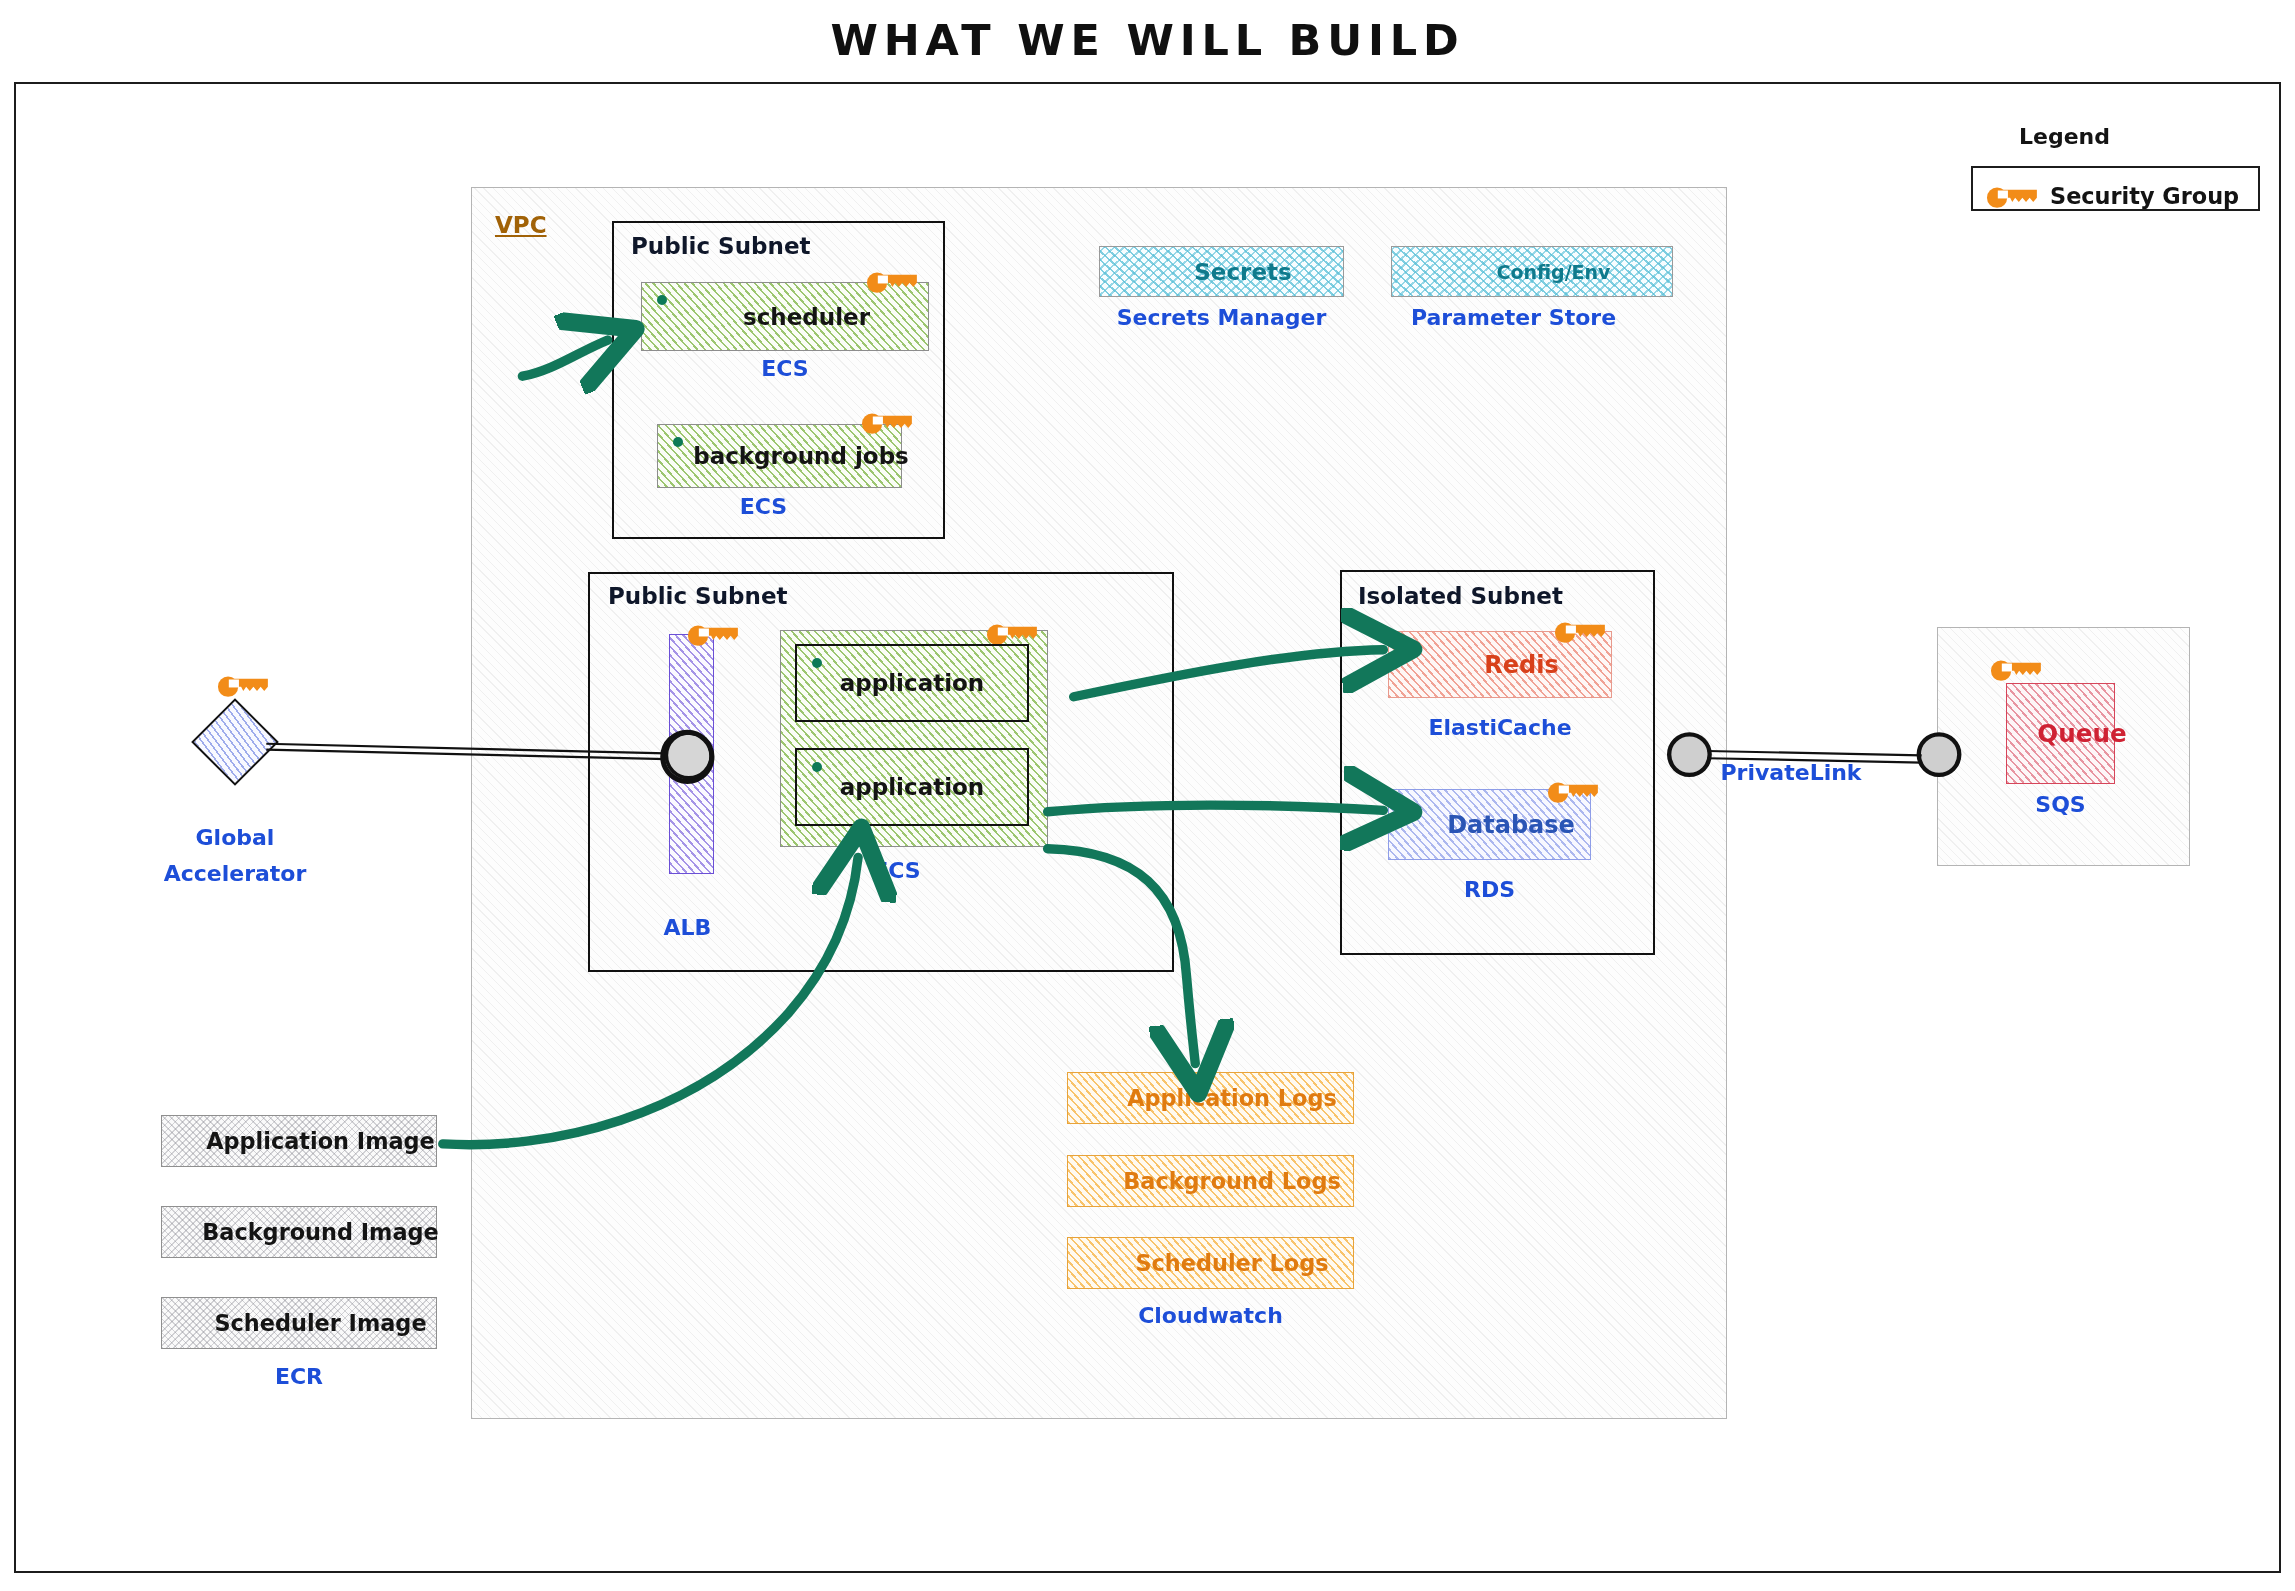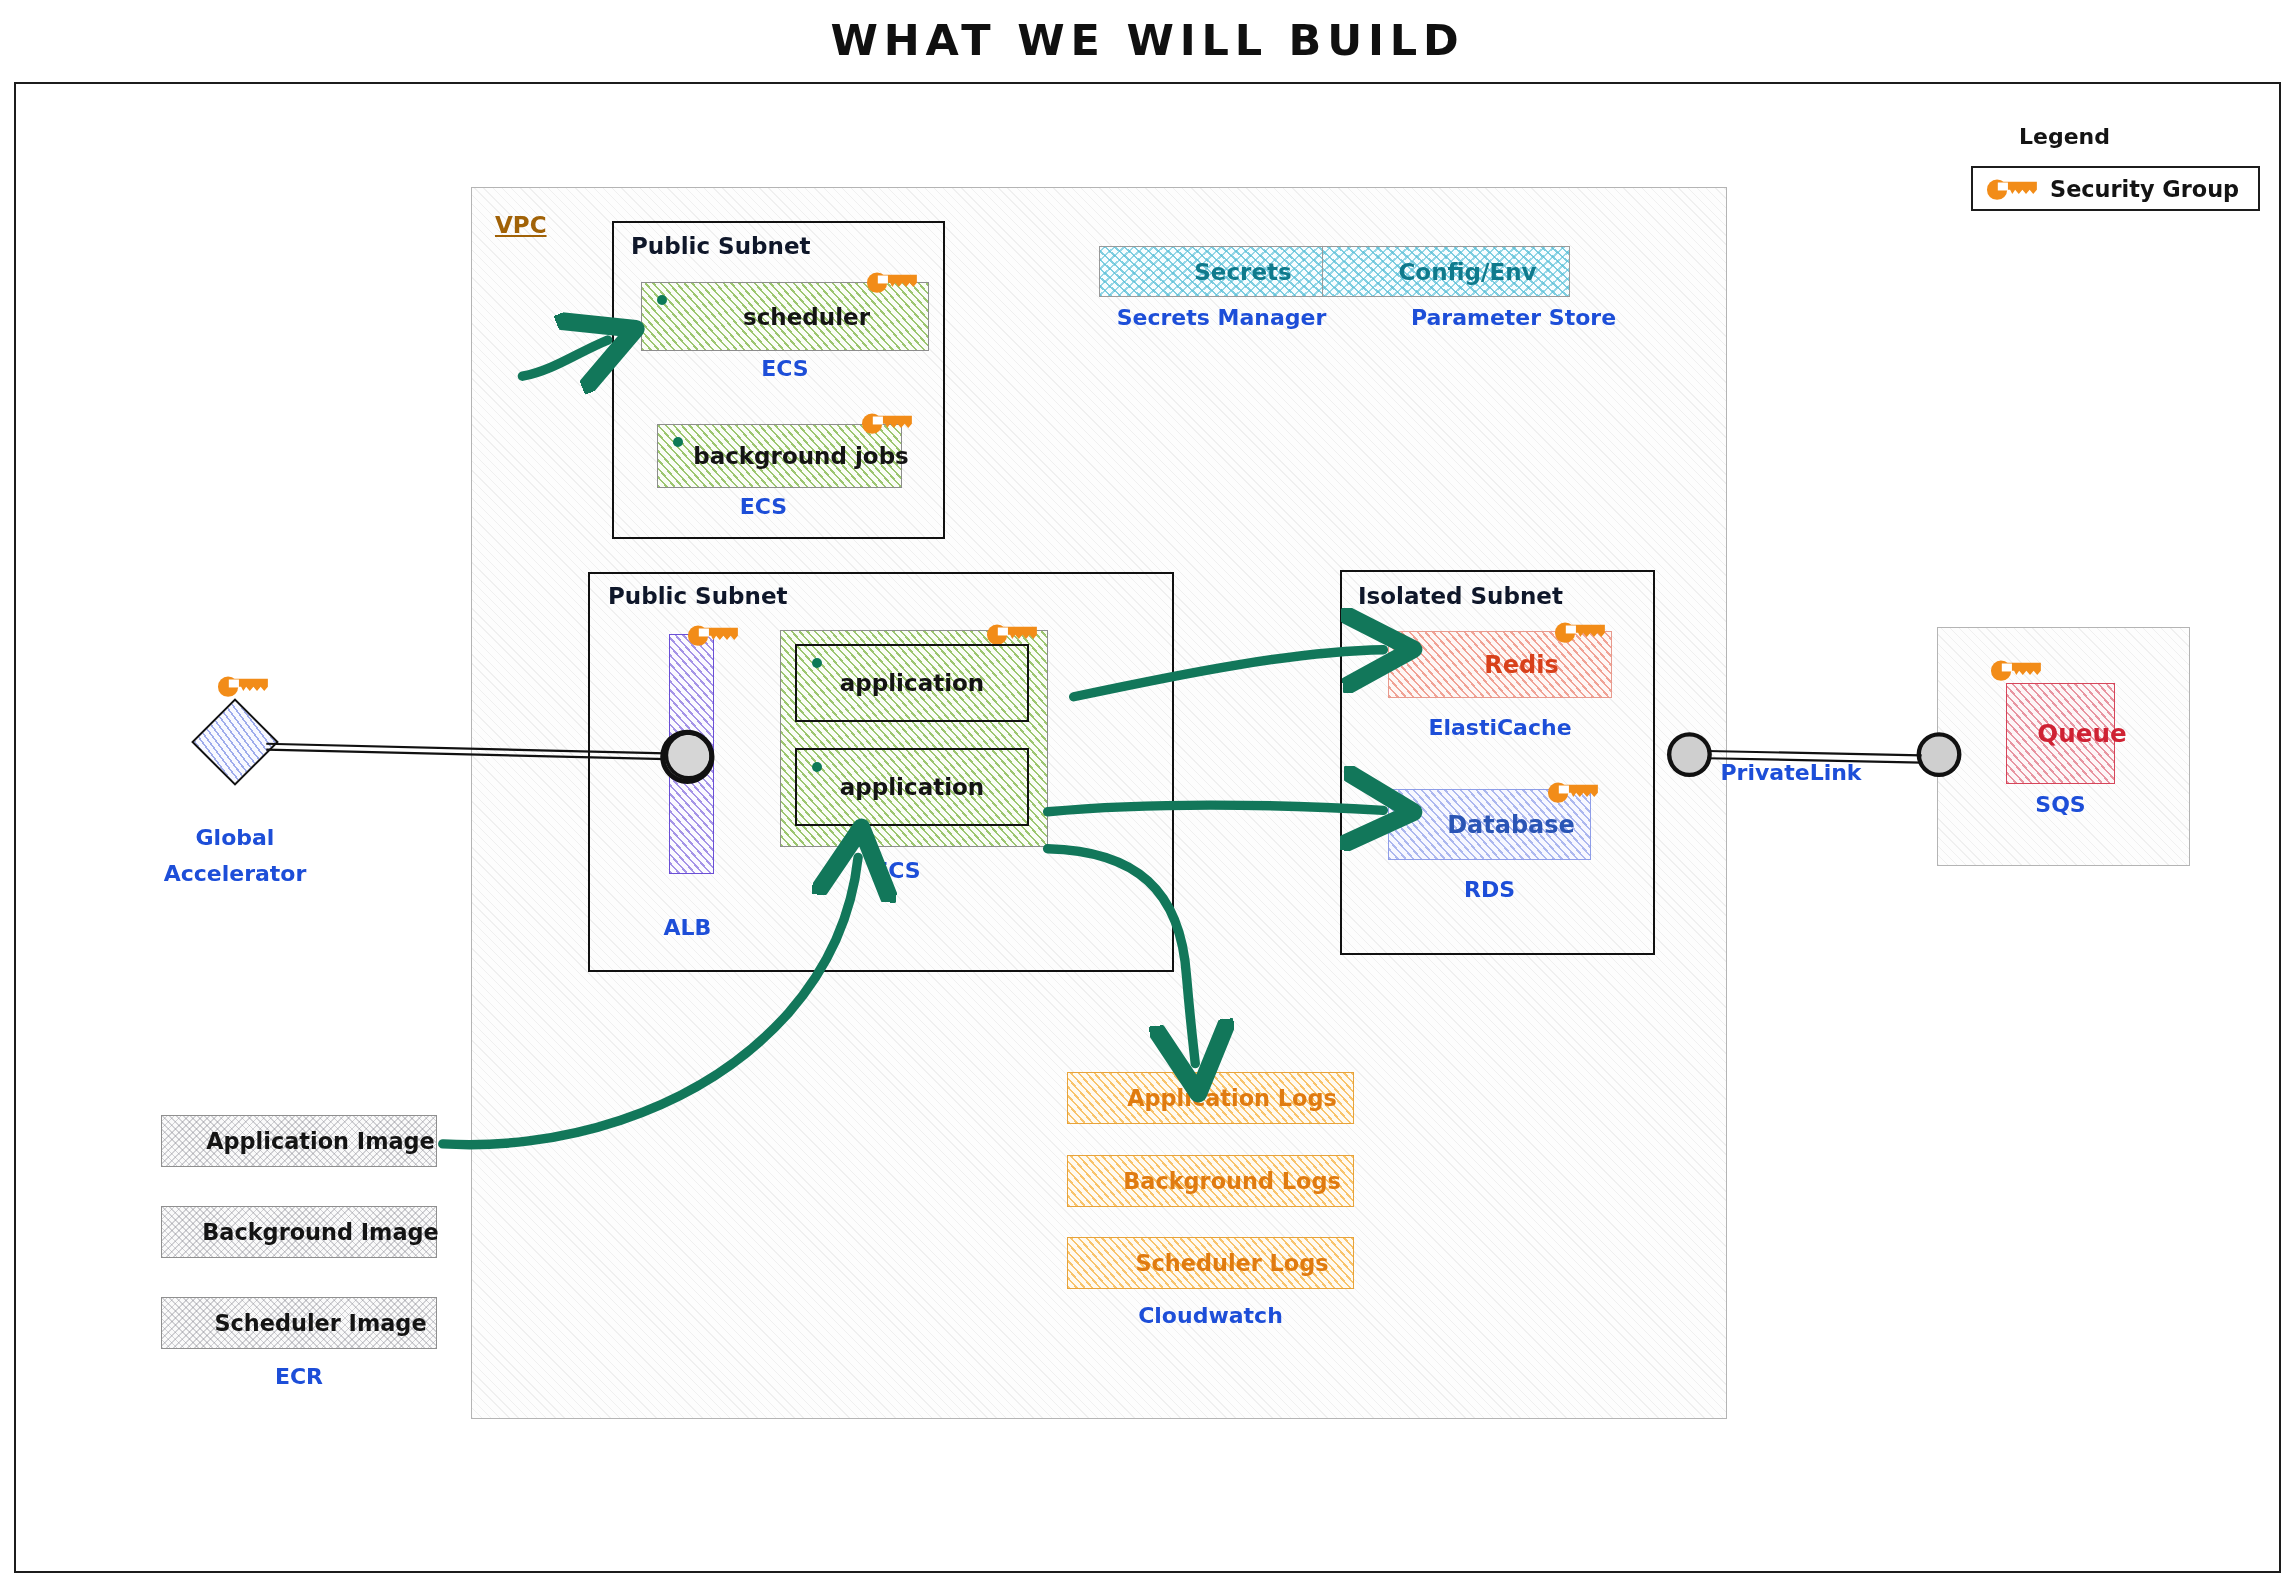--- a/index.html
+++ b/index.html
@@ -262,21 +262,21 @@
   }
   #legend-box {
     position: absolute;
     left: 1971px;
     top: 166px;
     width: 289px;
     height: 45px;
     border: 2.2px solid #1c1c1c;
     box-sizing: border-box;
     display: flex;
-    align-items: center;
+    align-items: flex-end;
     gap: 10px;
     padding-left: 13px;
     background: #ffffff;
   }
   #legend-label {
     font-size: 22.4px;
     font-weight: 700;
     color: #141414;
     white-space: nowrap;
   }
@@ -352,21 +352,21 @@
   <path d="M15 8 H70 V19 L65 25 L60 19 L55 25 L50 19 L45 25 L40 19 L36 25 L33 19 H15 Z" fill="#F28C18"></path>
   <rect x="16" y="9" width="14" height="11" fill="#ffffff"></rect>
 </svg>
 <div class="sub-label" style="left:641px; top:494px; width:245px;">ECS</div>
 
 <div class="hatch-box hatch-cyan" style="left:1099px; top:246px; width:245px; height:51px; font-size:23px;">
   <span>Secrets</span>
 </div>
 <div class="sub-label" style="left:1099px; top:305px; width:245px;">Secrets Manager</div>
 
-<div class="hatch-box hatch-cyan" style="left:1322px; top:246px; width:248px; height:51px; font-size:23px;">
+<div class="hatch-box hatch-cyan" style="left:1391px; top:246px; width:282px; height:51px; font-size:19px;">
   <span>Config/Env</span>
 </div>
 <div class="sub-label" style="left:1391px; top:305px; width:245px;">Parameter Store</div>
 
 <div class="subnet" style="left:588px; top:572px; width:582px; height:396px;"></div>
 <div class="subnet-title" style="left:608px; top:583px;">Public Subnet</div>
 
 <div class="hatch-box hatch-purple" style="left:669px; top:634px; width:38px; height:240px;"></div>
 <svg class="key-icon" style="left:687px; top:622px;" viewBox="0 0 74 34">
   <circle cx="15" cy="19" r="14" fill="#F28C18"></circle>

